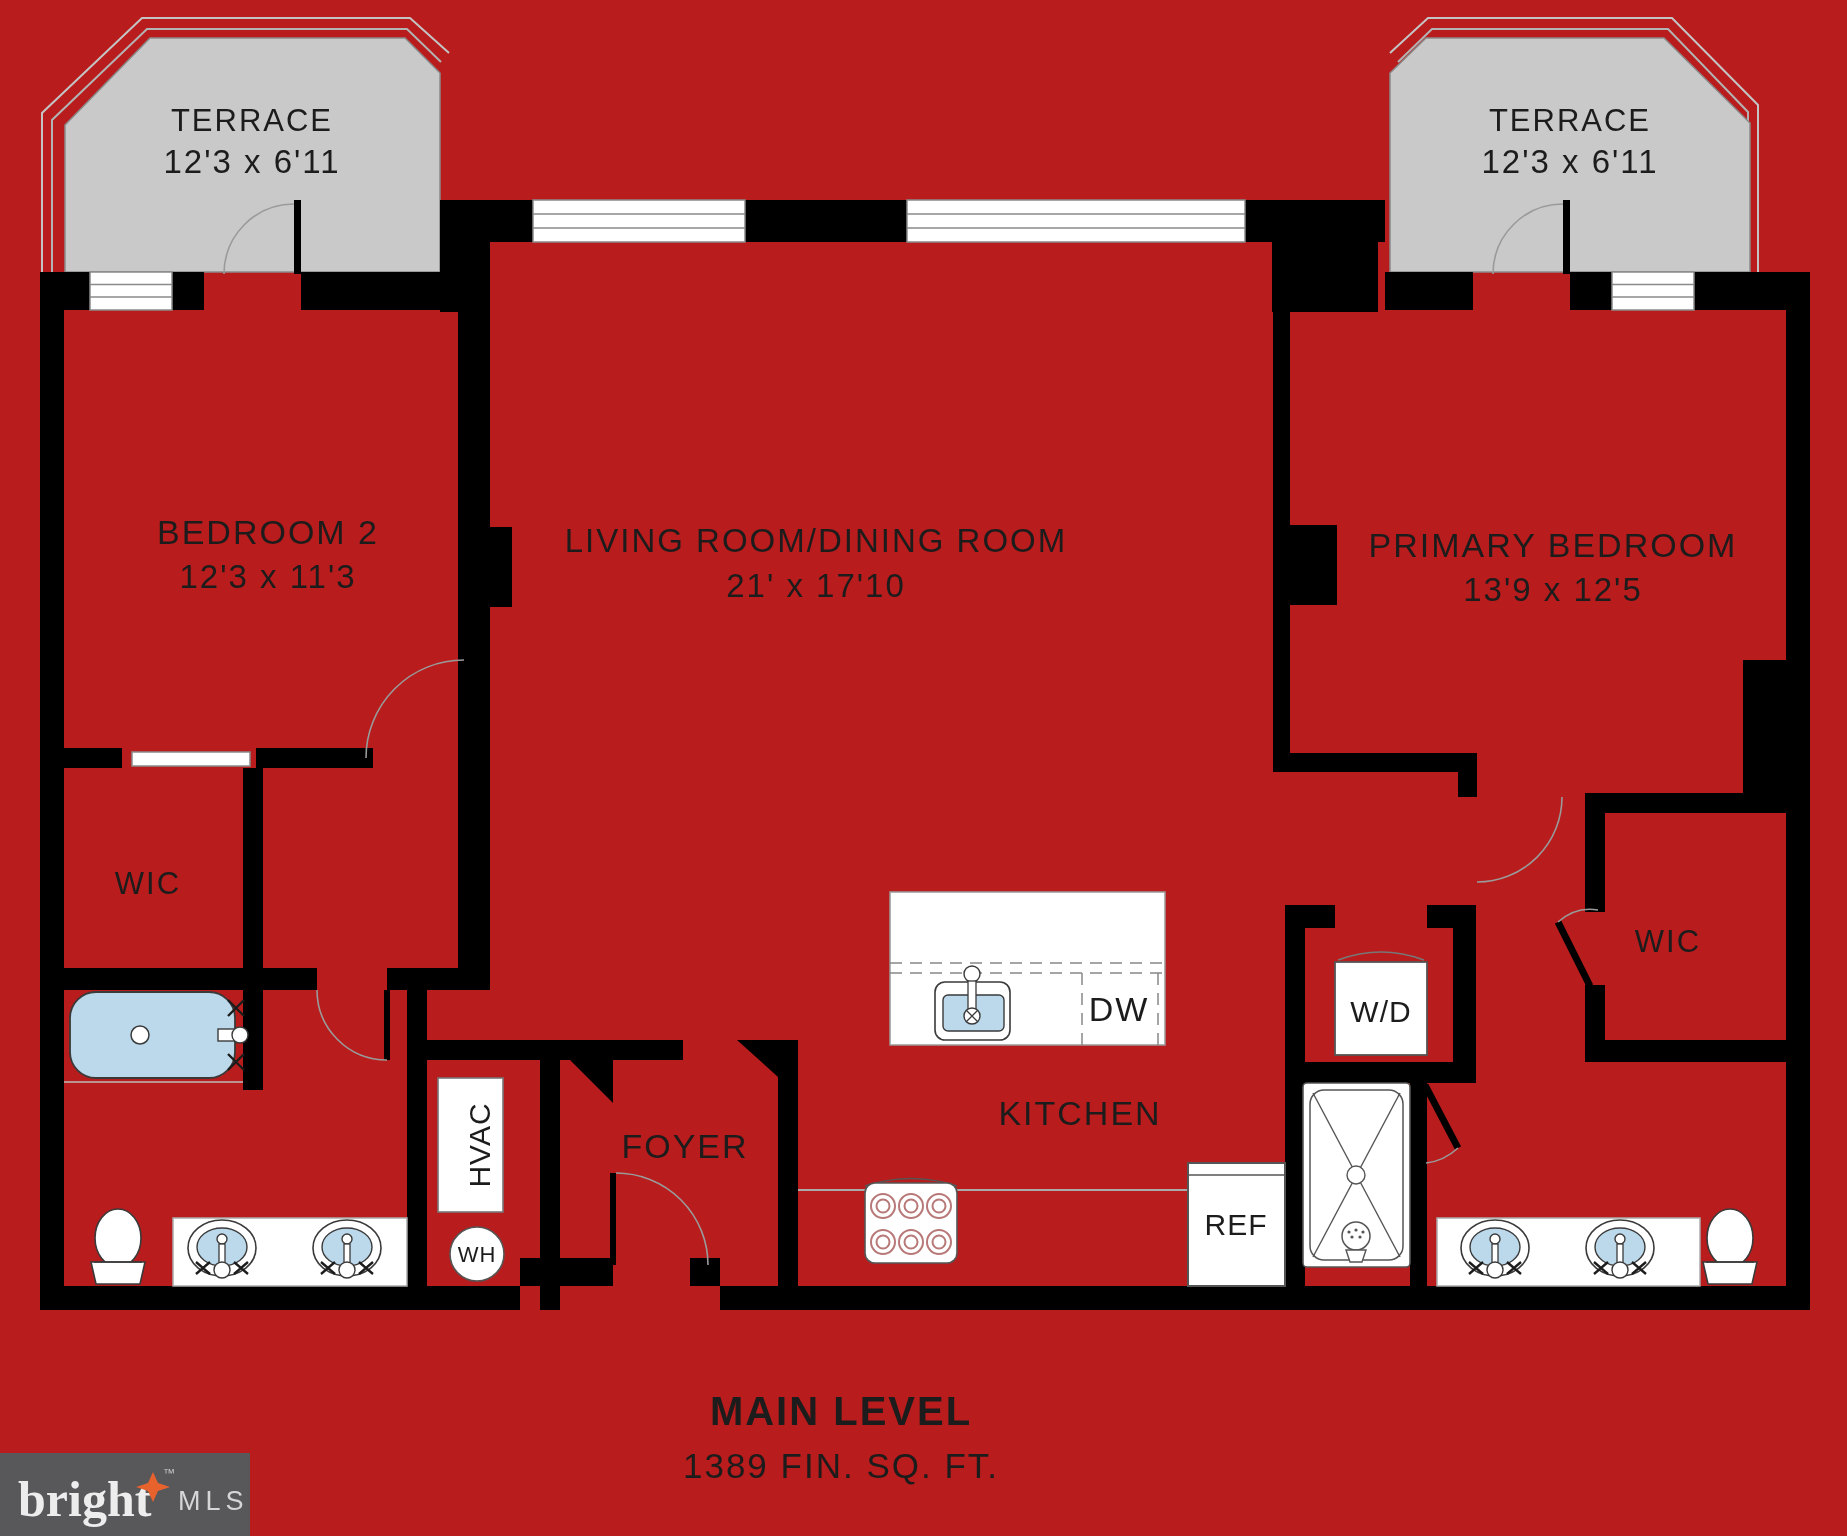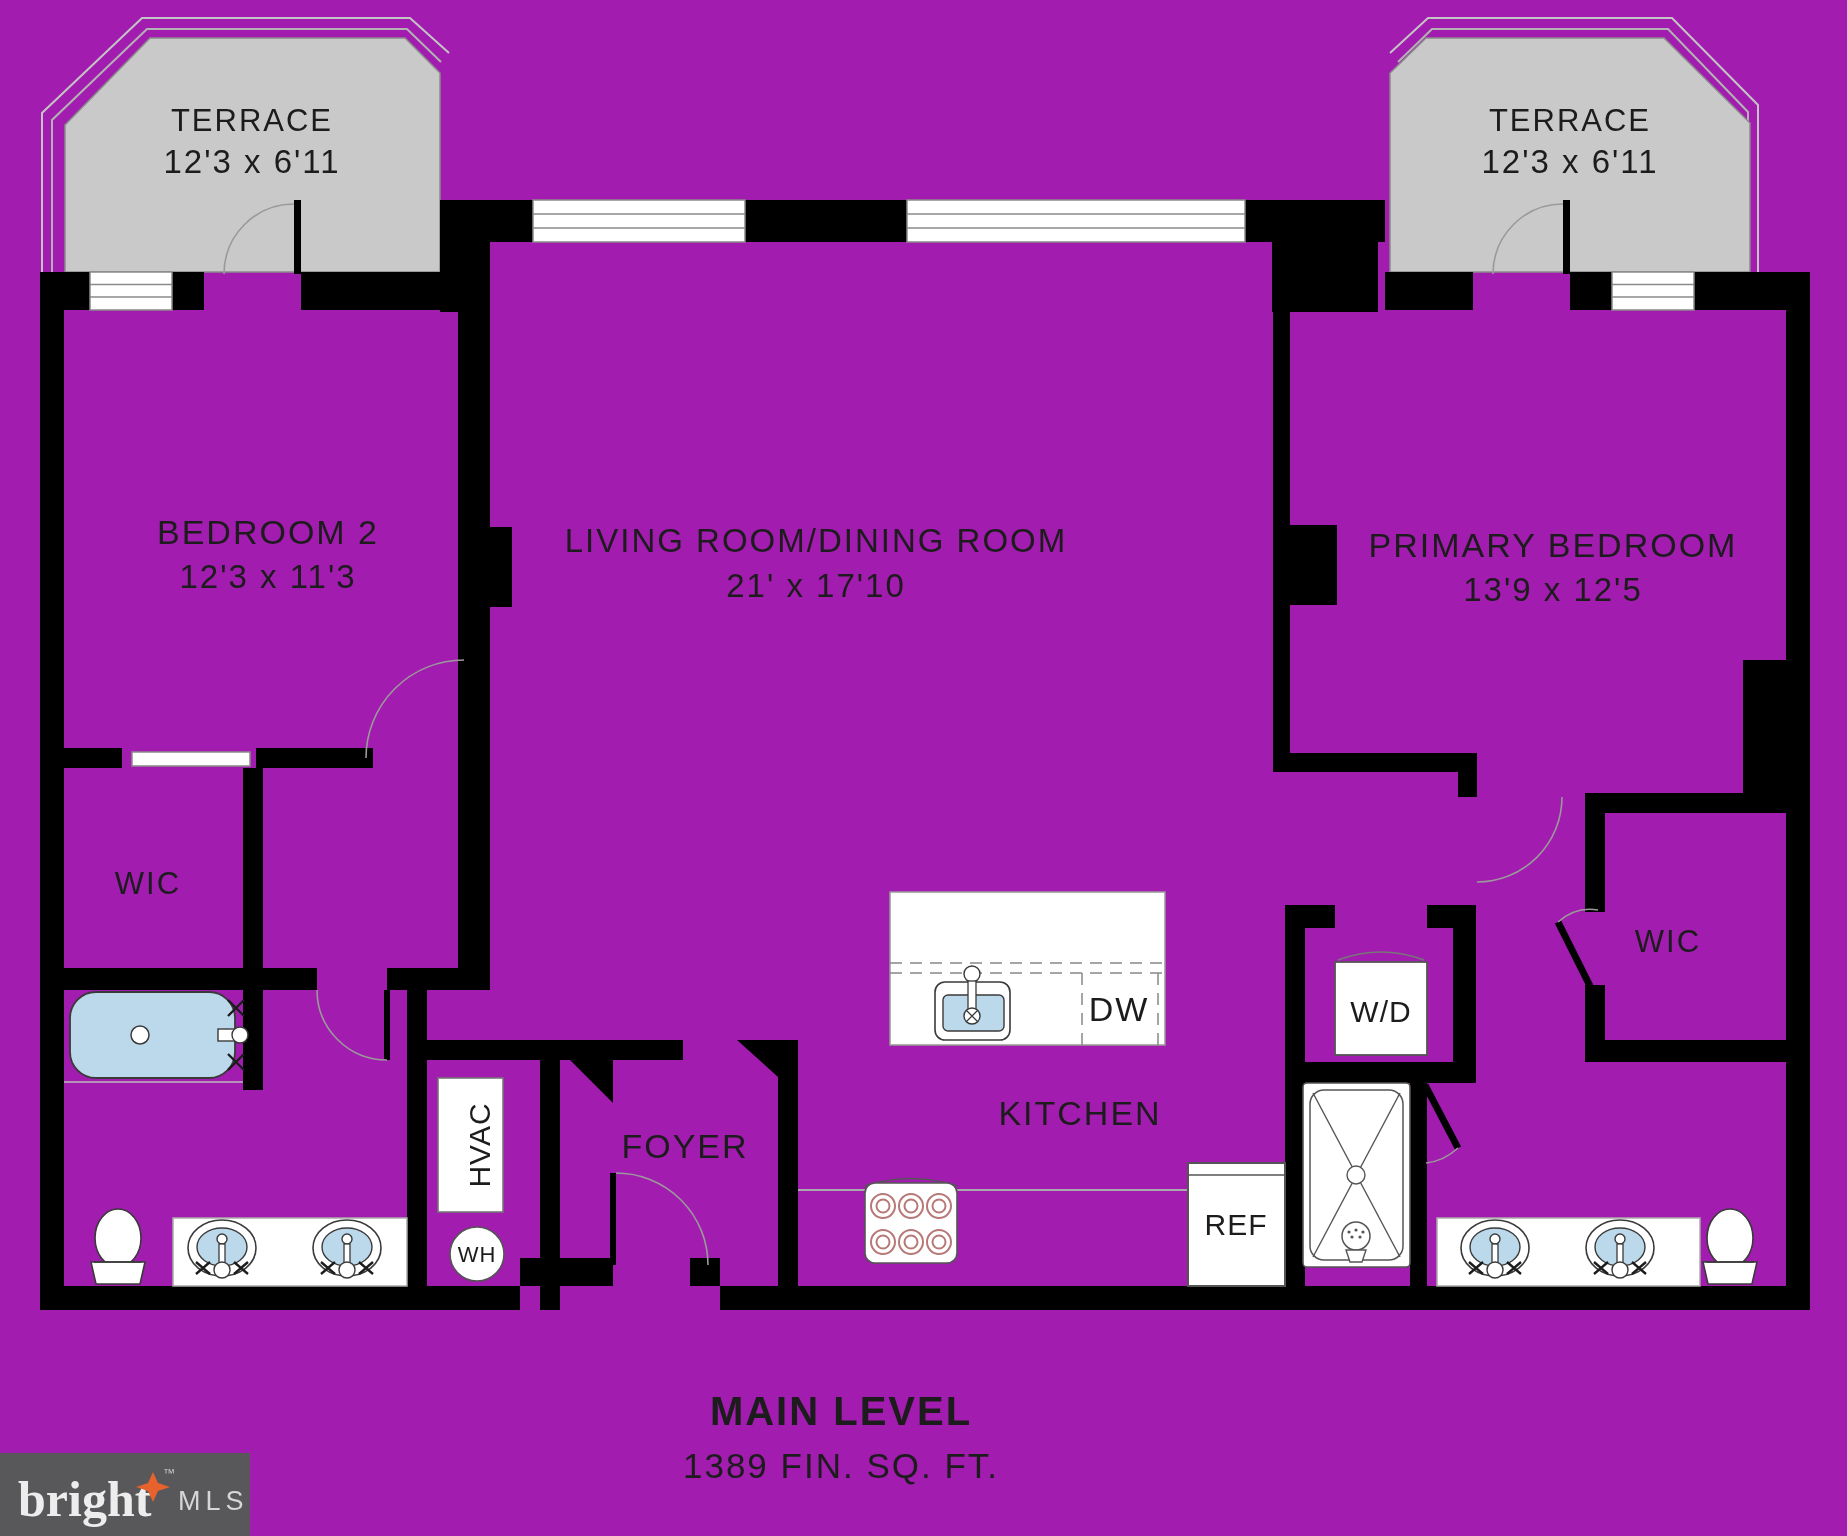--- a/index.html
+++ b/index.html
@@ -1,16 +1,16 @@
 <!DOCTYPE html>
 <html><head>
 <meta charset="utf-8">
 <style>
   html,body{margin:0;padding:0;background:#ffffff;}
-  .canvas{position:relative;width:1847px;height:1536px;background:#a21caf;overflow:hidden;}
+  .canvas{position:relative;width:1847px;height:1536px;background:#b91c1c;overflow:hidden;}
   svg{display:block;width:1847px;height:1536px;}
   text{font-family:"Liberation Sans", sans-serif;fill:#1c1c1c;}
   .room-label{font-size:34px;letter-spacing:2px;}
   .room-dims{font-size:33px;letter-spacing:2px;}
   .living-label{font-size:33px;letter-spacing:2px;}
   .small-label{font-size:31px;letter-spacing:2px;}
   .tiny-label{font-size:22px;letter-spacing:1px;}
   .appl-label{font-size:30px;letter-spacing:1px;}
   .title{font-size:40px;font-weight:bold;letter-spacing:2px;}
   .subtitle{font-size:35px;letter-spacing:2px;}

